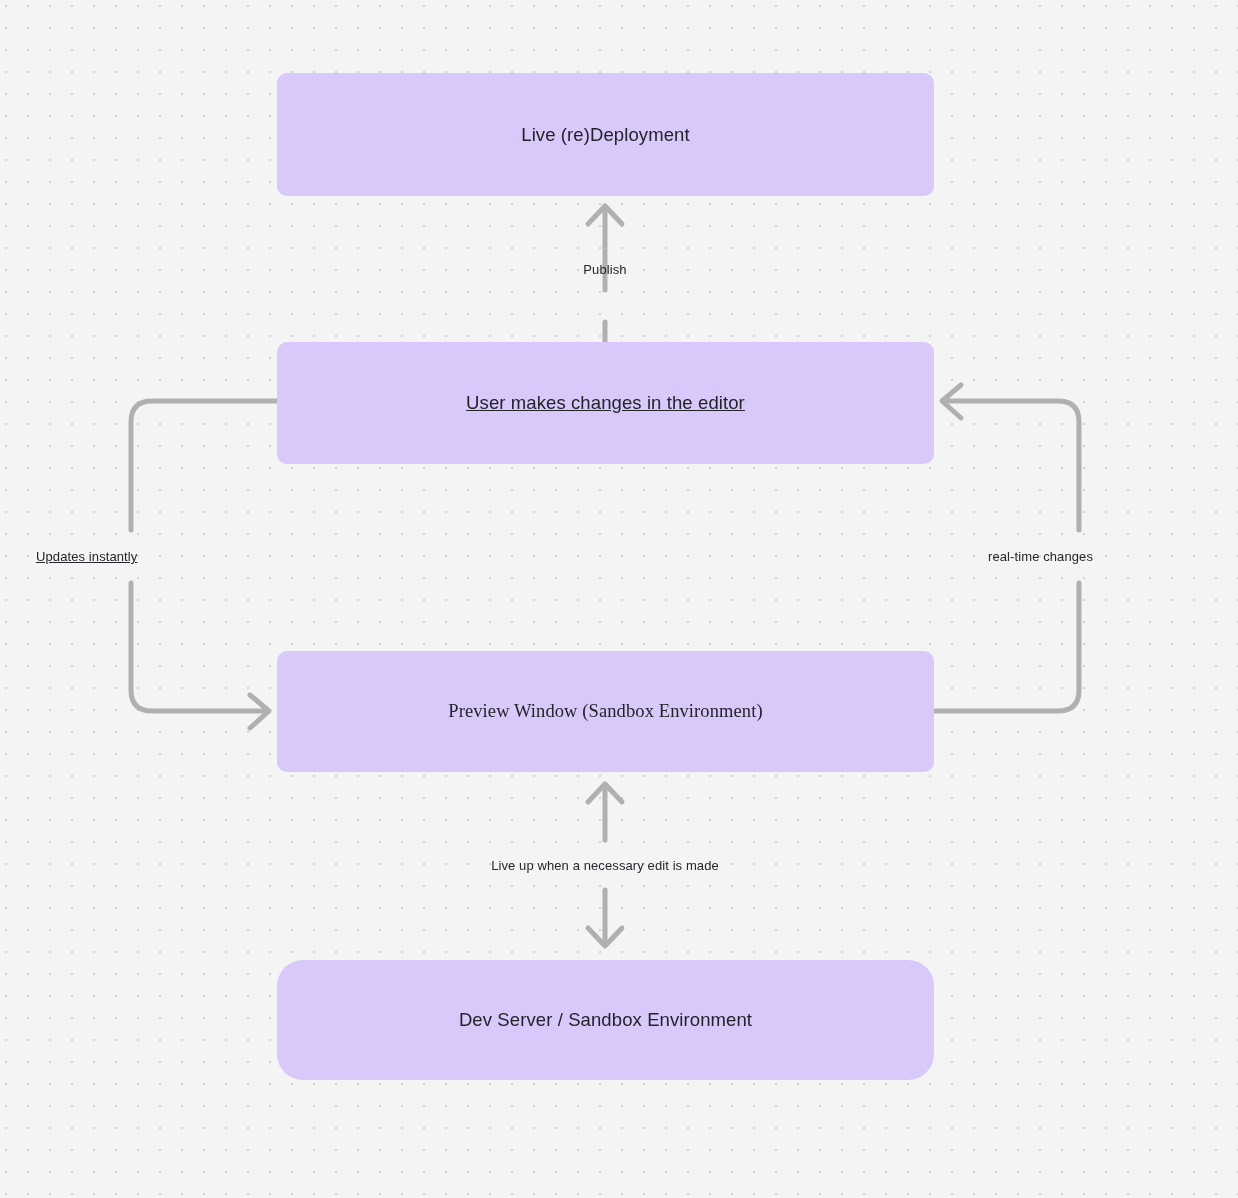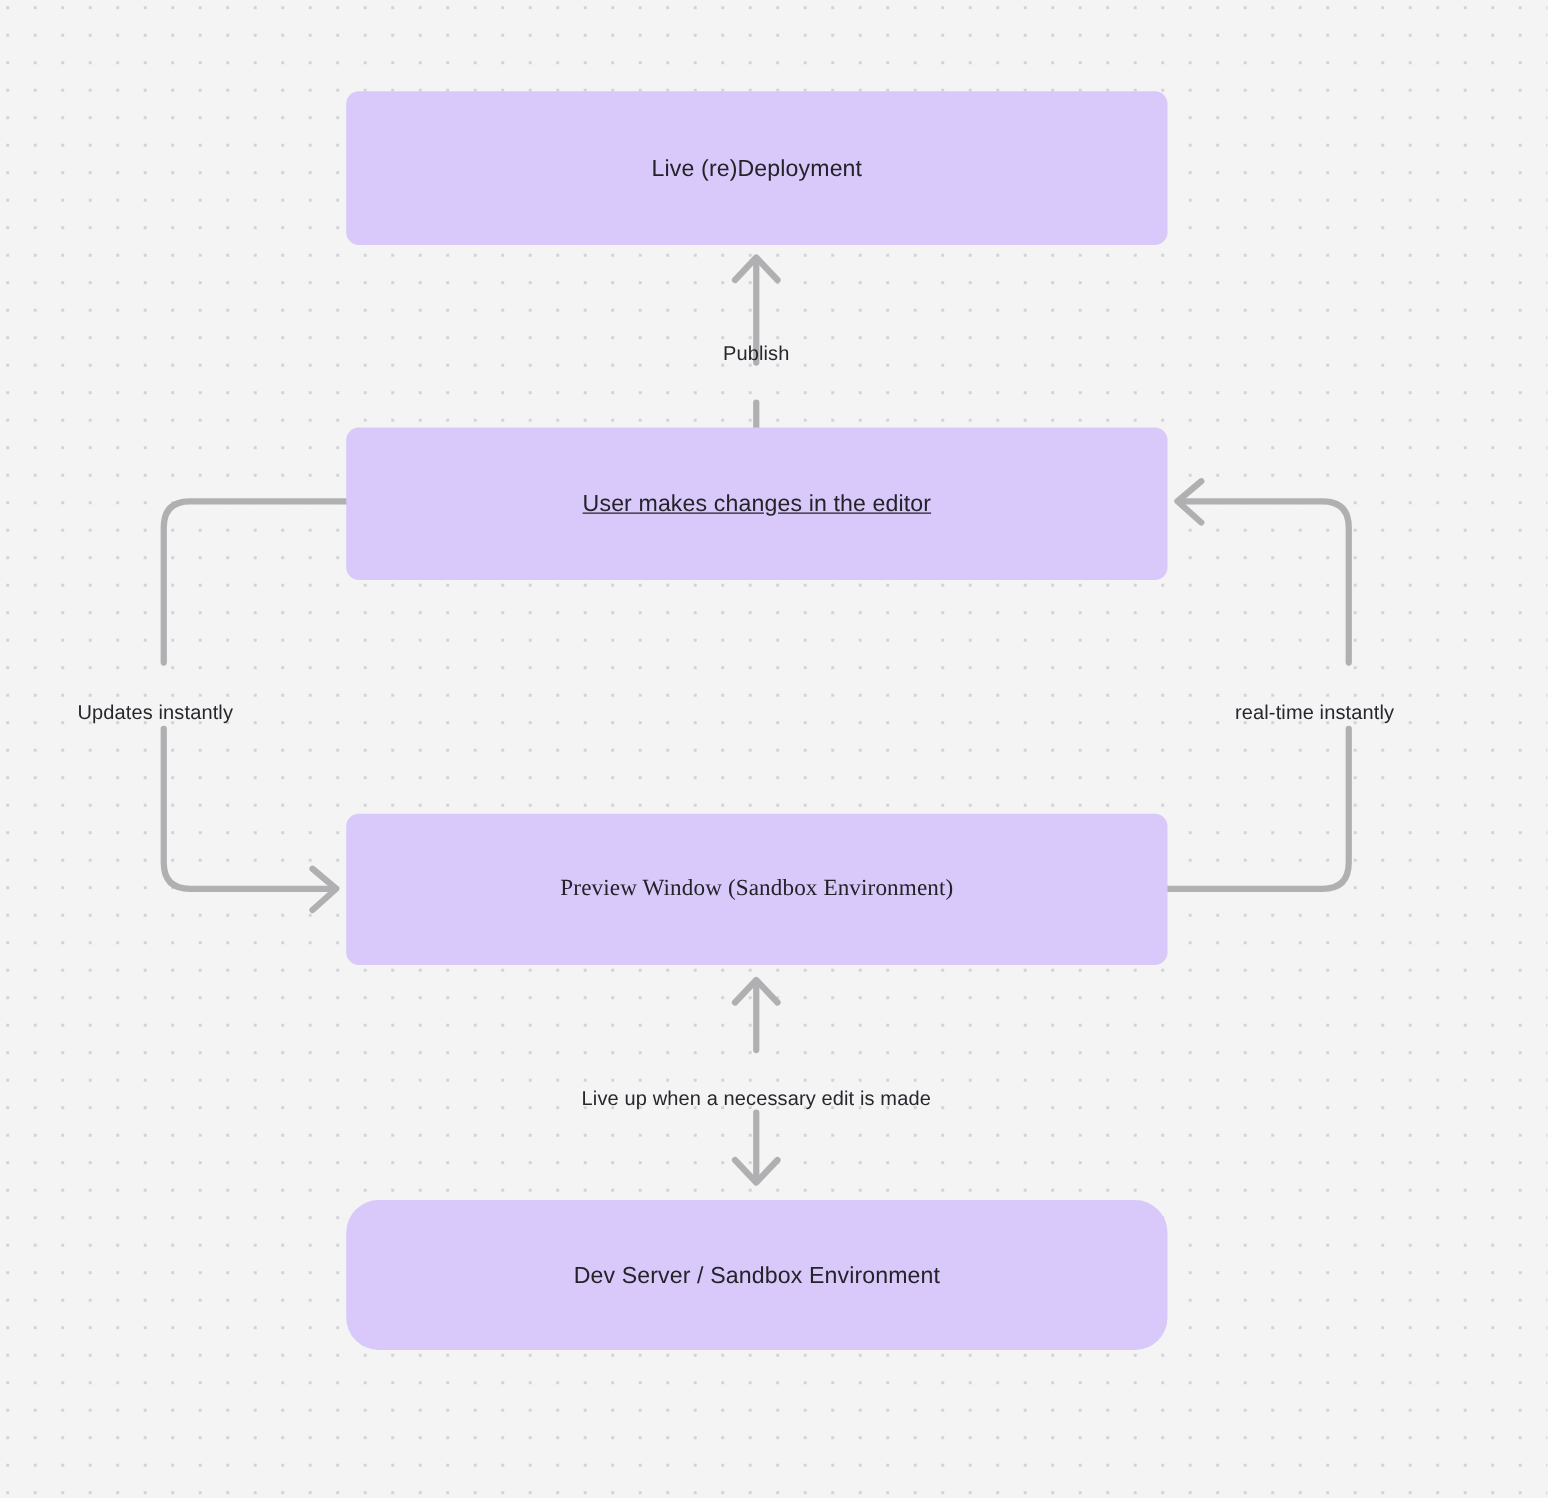--- a/index.html
+++ b/index.html
@@ -40,26 +40,25 @@
     text-align: center;
     color: #232329;
     font-size: 18.5px;
     font-weight: 400;
     letter-spacing: 0.1px;
     padding: 16px 14px;
   }
   .edge-label {
     position: absolute;
     color: #26262c;
-    font-size: 16px;
+    font-size: 13px;
     font-weight: 400;
     letter-spacing: 0.1px;
     white-space: nowrap;
     line-height: 1;
-    margin-top: 13px;
   }
   .edge-label.center { transform: translateX(-50%); }
 </style>
 </head>
 <body>
 
 <div id="canvas">
 
   <svg class="edges" viewBox="0 0 1238 1198" width="1238" height="1198" aria-hidden="true">
     <defs>
@@ -104,19 +103,19 @@
   <div class="node" style="left:277px; top:651px; width:657px; height:121px;font-family:Liberation Serif, serif;">
     <span>Preview Window (Sandbox Environment)</span>
   </div>
 
   <div class="node" style="left:277px; top:960px; width:657px; height:120px;border-radius:26px;">
     <span>Dev Server / Sandbox Environment</span>
   </div>
 
   <div class="edge-label center" style="left:605px; top:263px;">Publish</div>
 
-  <div class="edge-label" style="left:62px; top:550px;">Updates instantly</div>
+  <div class="edge-label" style="left:36px; top:550px;text-decoration:underline;">Updates instantly</div>
 
-  <div class="edge-label" style="left:988px; top:550px;">real-time instantly</div>
+  <div class="edge-label" style="left:988px; top:550px;">real-time changes</div>
 
   <div class="edge-label center" style="left:605px; top:859px;">Live up when a necessary edit is made</div>
 
 </div>
 
 </body></html>

